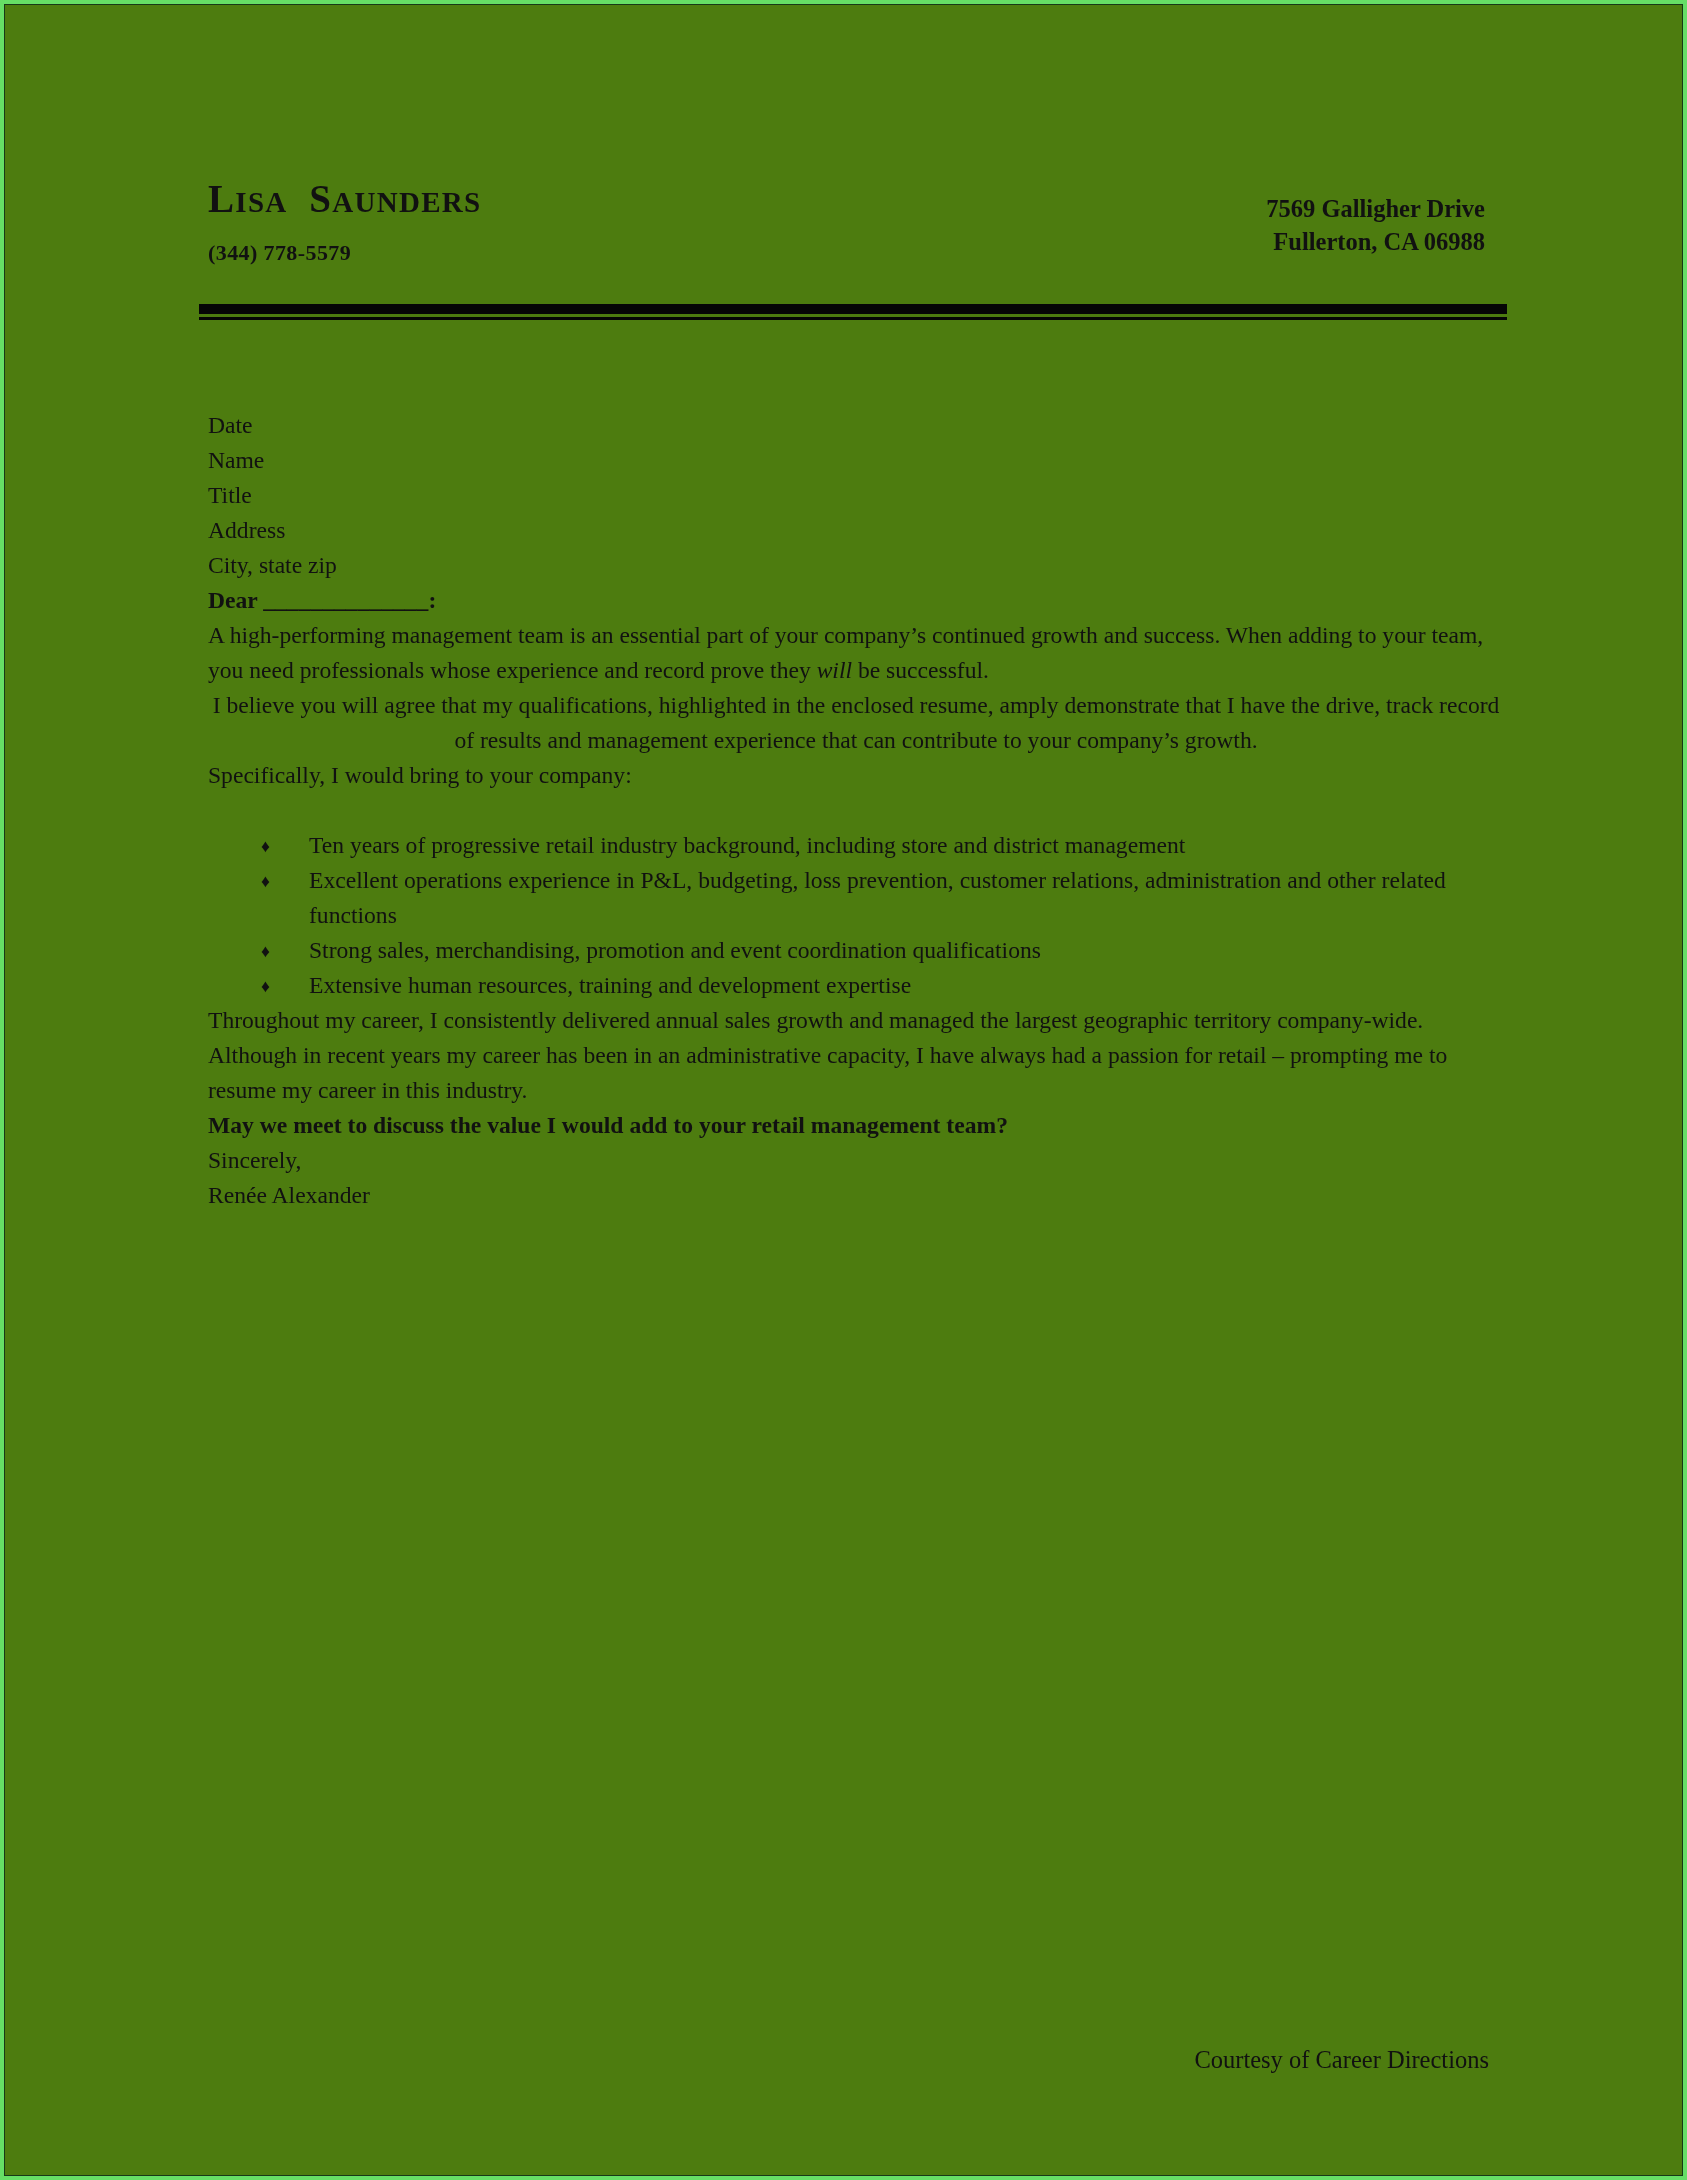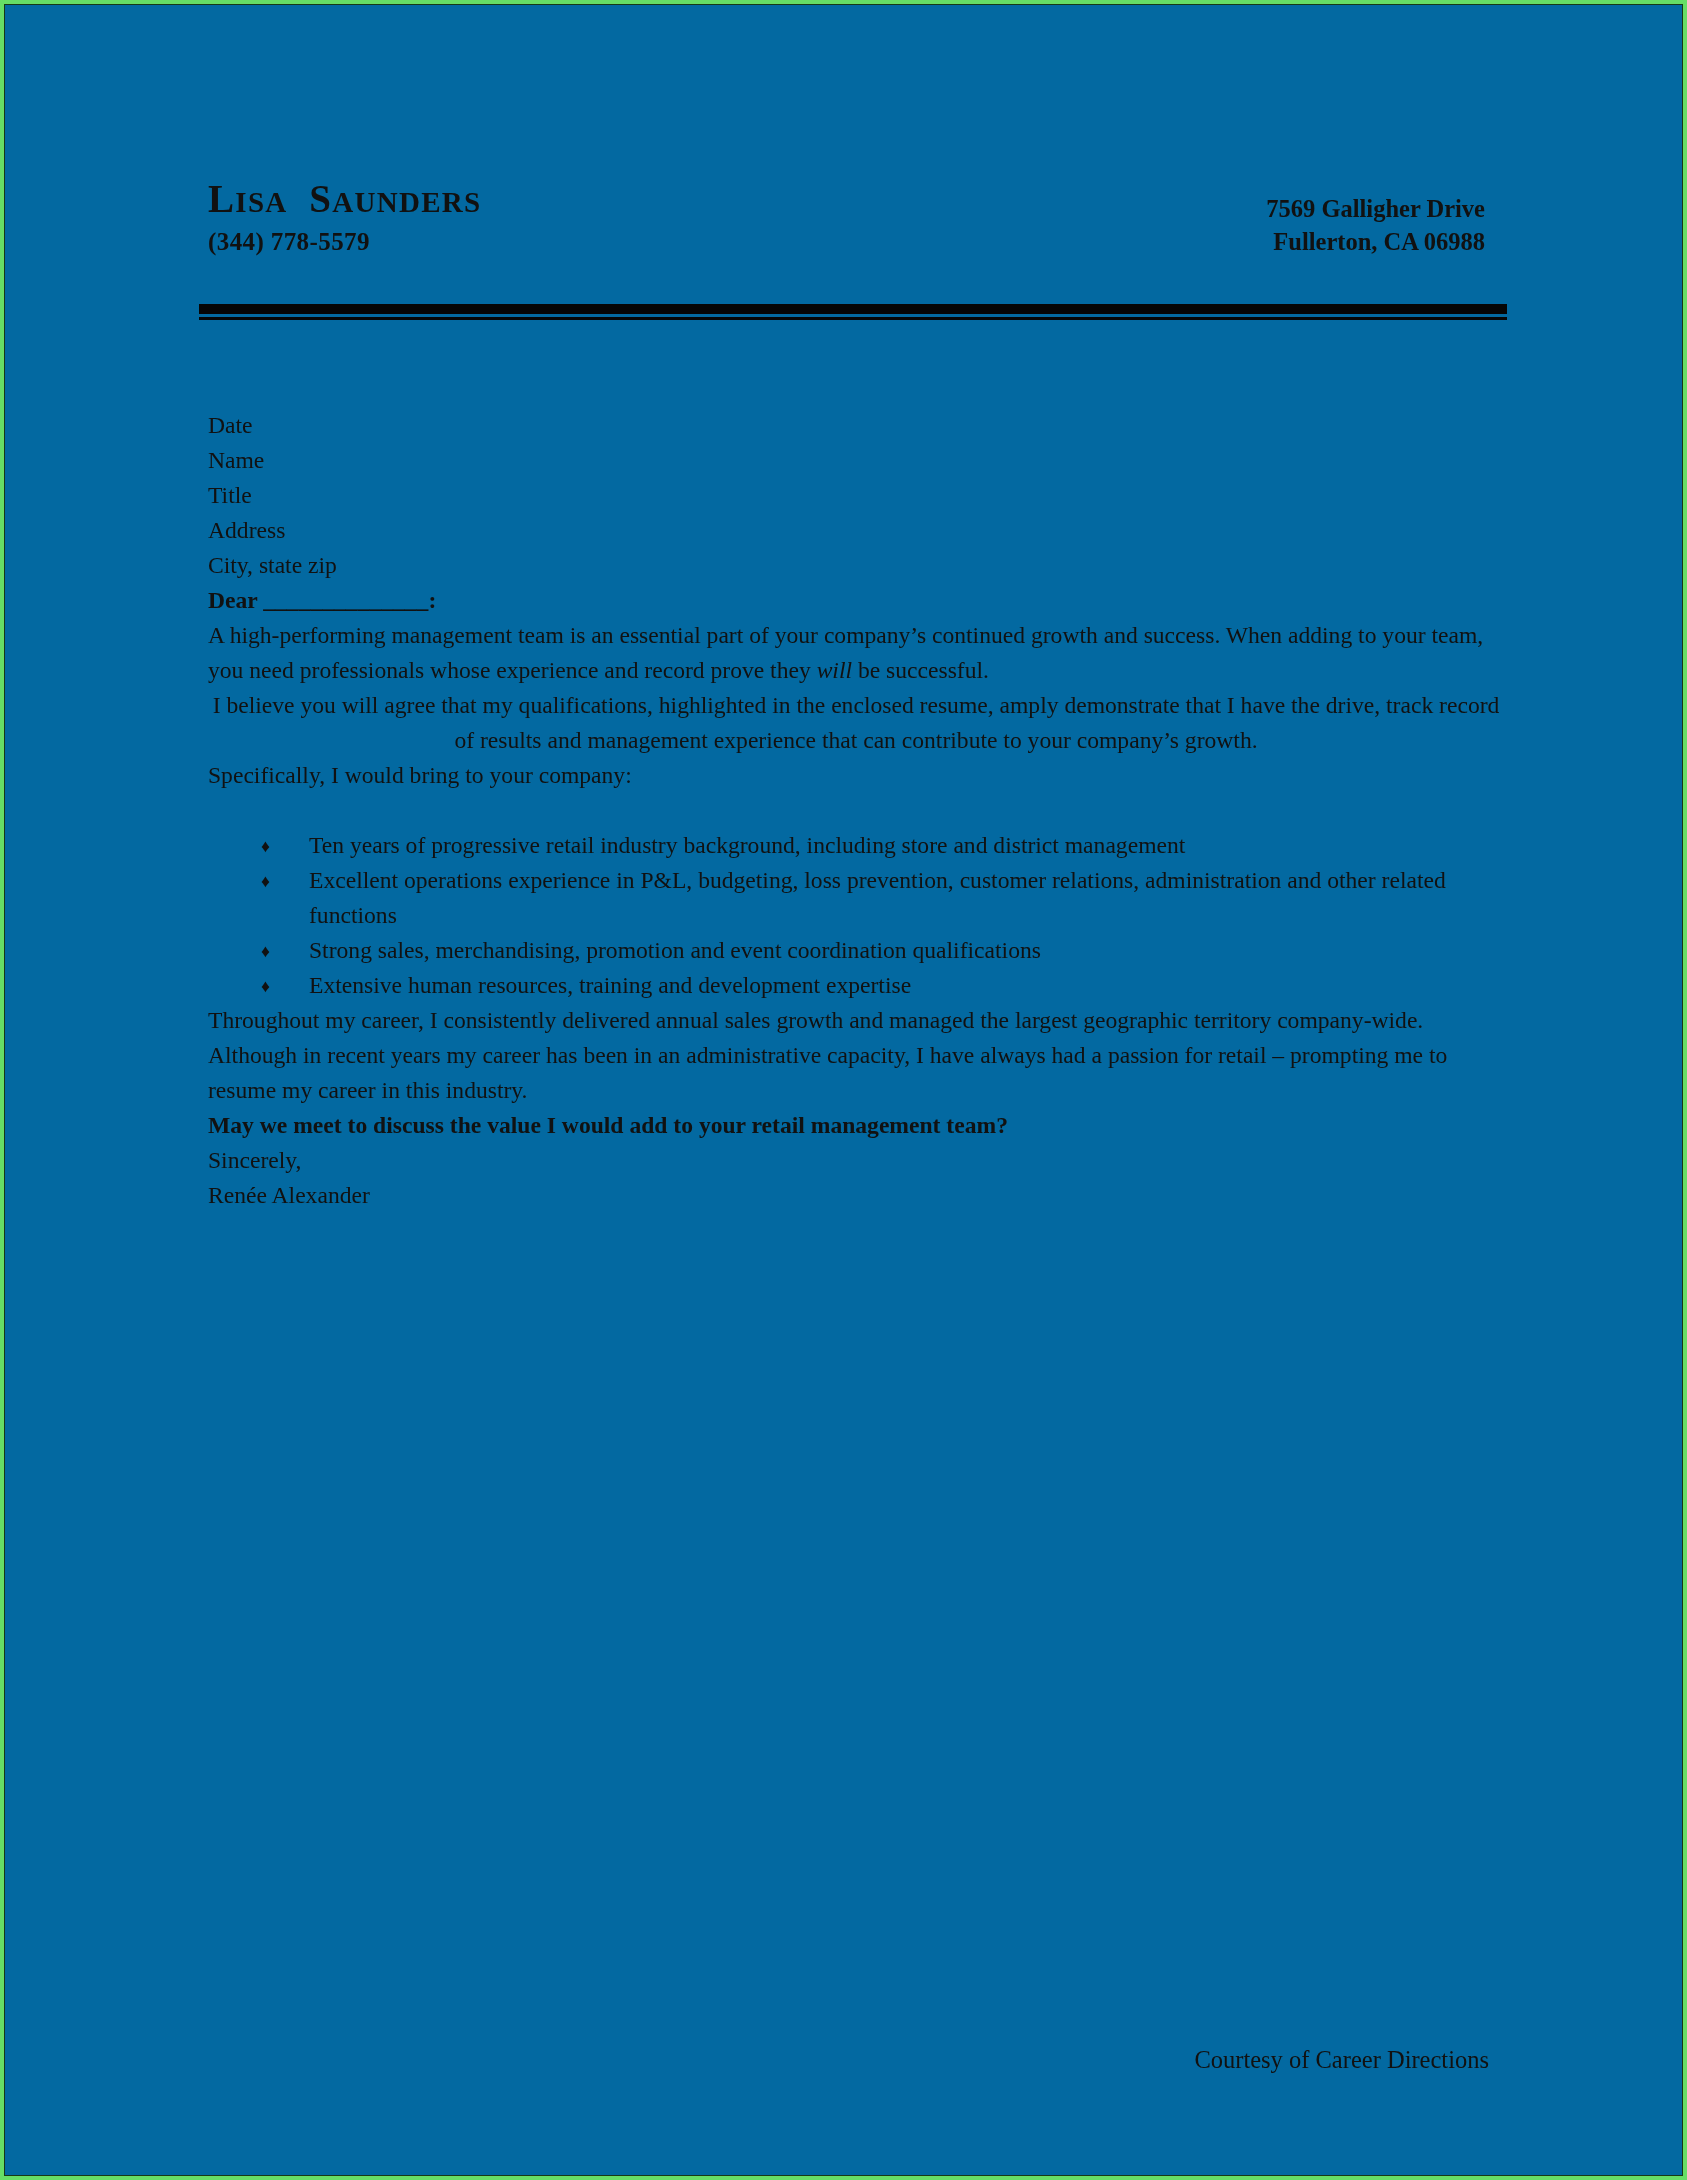--- a/index.html
+++ b/index.html
@@ -12,39 +12,39 @@
     font-family: "Liberation Serif", "DejaVu Serif", serif;
     overflow: hidden;
   }
   .frame {
     position: absolute; inset: 0;
     border: 4.4px solid #66de66;
   }
   .frame-inner {
     position: absolute; inset: 0;
     border: 1.7px solid #173917;
-    background: #0369a1;
+    background: #4d7c0f;
   }
   
   .header-left {
     position: absolute; left: 203px; top: 173px;
   }
   .sender-name {
     font-weight: bold;
     font-size: 39px;
     line-height: 1.1;
     letter-spacing: 1.3px;
     white-space: nowrap;
   }
   .sender-name .rest { font-size: 29px; }
   .sender-name .word2 { margin-left: 10.5px; }
   .sender-phone {
     font-weight: bold;
-    font-size: 25px;
-    margin-top: 7px;
+    font-size: 22px;
+    margin-top: 19px;
     letter-spacing: 0.4px;
   }
   .header-right {
     position: absolute; right: 197px; top: 187px;
     text-align: right;
     font-weight: bold;
     font-size: 24.5px;
     line-height: 33px;
   }
   

